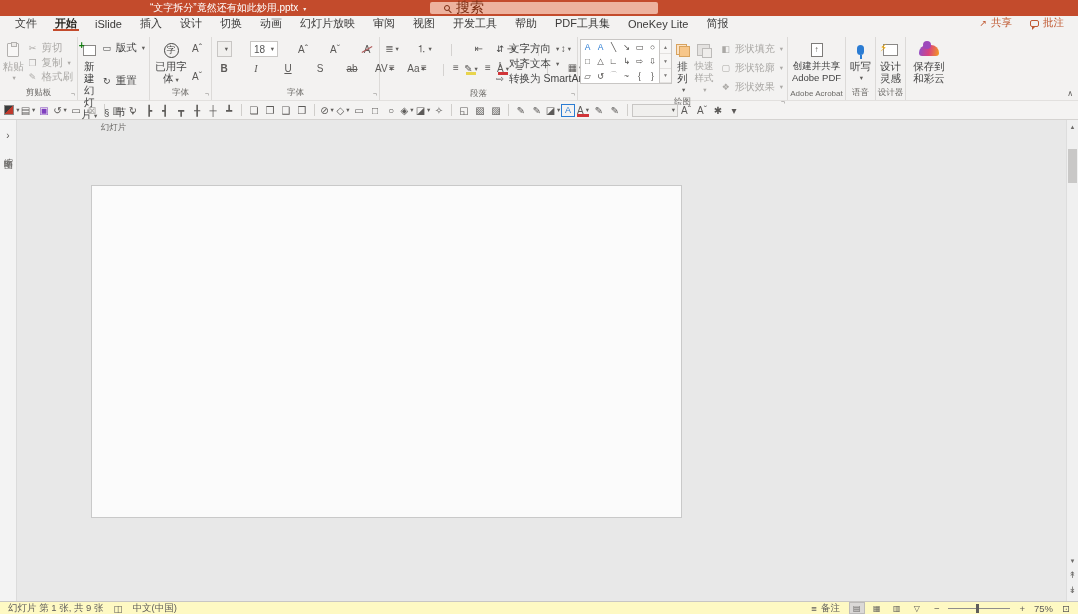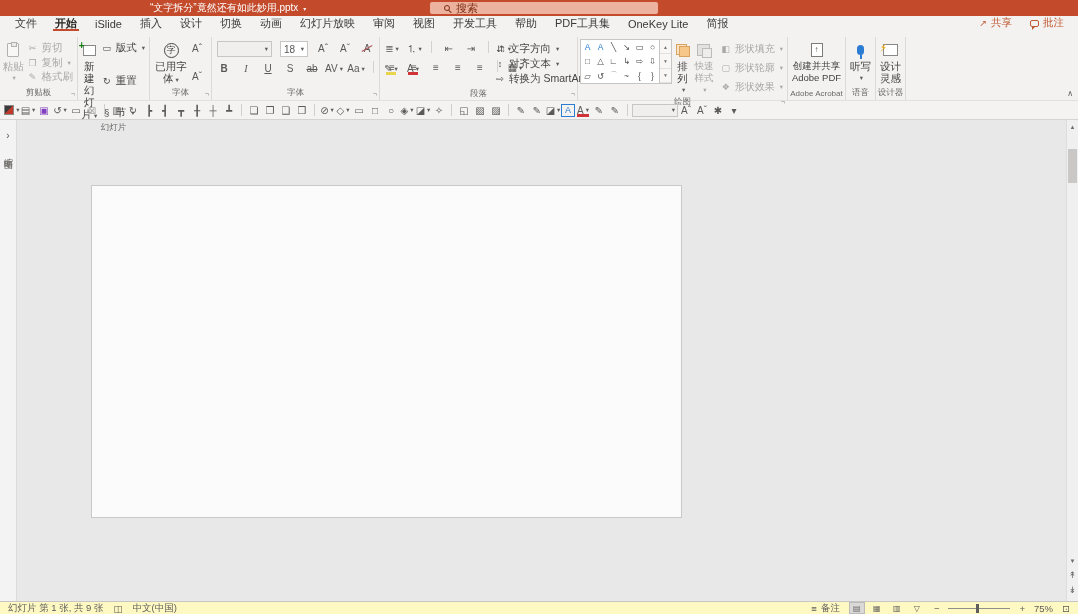--- a/index.html
+++ b/index.html
@@ -3,21 +3,21 @@
 <meta charset="utf-8">
 <style>
 *{margin:0;padding:0;box-sizing:border-box}
 html,body{width:1078px;height:614px;overflow:hidden}
 body{font-family:"Liberation Sans","DejaVu Sans",sans-serif;font-size:11px;color:#444;background:#e8e8e8;position:relative}
 
 
 .titlebar{height:16px;background:#c34b2c;position:relative;display:flex;align-items:center;color:#fff}
 .t-file{position:absolute;left:150px;top:0;height:16px;display:flex;align-items:center;gap:5px;font-size:10px;white-space:nowrap}
 .t-caret{font-size:6px;opacity:.9}
-.t-search{position:absolute;left:430px;top:2px;width:228px;height:12px;background:#edb29e;border-radius:2px;display:flex;align-items:center;gap:6px;padding-left:14px;font-size:11px;color:#7c2d12}
+.t-search{position:absolute;left:430px;top:2px;width:228px;height:12px;background:#edb29e;border-radius:2px;display:flex;align-items:center;gap:6px;padding-left:14px;font-size:14px;color:#7c2d12}
 .mag{width:6px;height:6px;border:1px solid #7c2d12;border-radius:50%;position:relative;flex:0 0 auto}
 .mag::after{content:"";position:absolute;width:4px;height:1px;background:#7c2d12;transform:rotate(45deg);right:-3px;bottom:-2px}
 .mag.dark{border-color:#5a5a58}.mag.dark::after{background:#5a5a58}
 .t-right{margin-left:auto;display:flex;align-items:center;height:16px}
 .t-user{font-size:9.5px;margin-right:8px}
 .avatar{width:12px;height:12px;border-radius:50%;background:#a63c1e;color:#fff;font-size:6.5px;font-weight:bold;display:flex;align-items:center;justify-content:center;margin-right:12px}
 .wbtn{width:29px;height:16px;display:flex;align-items:center;justify-content:center;font-size:9px}
 .wmax{width:7px;height:7px;border:1px solid #fff}
 
 
@@ -39,21 +39,21 @@
 .rg-foot.en{font-size:8px}
 .launcher{position:absolute;right:2px;bottom:3px;font-size:7px;color:#8a8886;transform:scaleX(-1)}
 .dd{font-size:6.5px;color:#605e5c;margin-left:2px}
 .dis,.dis *{color:#aba9a6!important}
 .bigbtn{display:flex;flex-direction:column;align-items:center;padding-top:2px;text-align:center;line-height:12px;font-size:10.5px}
 .bic{height:18px;display:flex;align-items:center;justify-content:center;margin-bottom:1px}
 .scol{display:flex;flex-direction:column;justify-content:space-between;padding:2px 0}
 .sbtn{height:14px;display:flex;align-items:center;gap:3px;font-size:10.5px;padding:0 2px;white-space:nowrap}
 .sic{width:12px;text-align:center;font-size:9px;flex:0 0 auto}
 .fcol{display:flex;flex-direction:column;gap:4px;padding:2px 3px;width:100%}
-.rrow{display:flex;align-items:flex-start;gap:8px}
+.rrow{display:flex;align-items:flex-end;gap:18px}
 .combo{height:16px;border:1px solid #c8c6c4;background:#fff;display:flex;align-items:center;justify-content:space-between;padding:0 3px;font-size:10px;color:#555}
 .combo.gray{background:#f0efed}
 .tbtn{min-width:14px;height:15px;display:flex;align-items:center;justify-content:center;font-size:10px;padding:0 1px;color:#5b5957}
 .vsep{width:1px;height:12px;background:#d4d2d0;margin:0 2px;flex:0 0 auto}
 .wbtn2{display:flex;align-items:center;gap:3px;height:15px;font-size:10.5px;padding:0 2px;white-space:nowrap}
 .strike{position:relative}
 .strike::after{content:"";position:absolute;left:1px;right:1px;top:7px;height:1px;background:#b05a5a;transform:rotate(-30deg)}
 .fcolor{position:relative}
 .fcolor::after{content:"";position:absolute;left:2px;right:2px;bottom:1px;height:3px;background:#d13438}
 .hl{position:relative}
@@ -458,20 +458,34 @@
           </span>
         <span>设计</span>
         <span>灵感</span>
       </div>
     </div>
     <div class="rg-foot">
         <span>设计器</span>
       </div>
   </div>
 
+  <div class="rgroup" style="width:46px;border-right:0">
+    <div class="rg-body" style="justify-content:center">
+      <div class="bigbtn">
+        <span class="bic">
+            <span class="ic-cloud"></span>
+          </span>
+        <span>保存到</span>
+        <span>和彩云</span>
+      </div>
+    </div>
+    <div class="rg-foot">
+        <span></span>
+      </div>
+  </div>
 
   <span class="collapse-rb">∧</span>
 </div>
 
 <div class="qat">
     <span class="qicon">
       <span class="sw"></span>
       <span class="dd">▾</span>
     </span>
     <span class="qicon">

